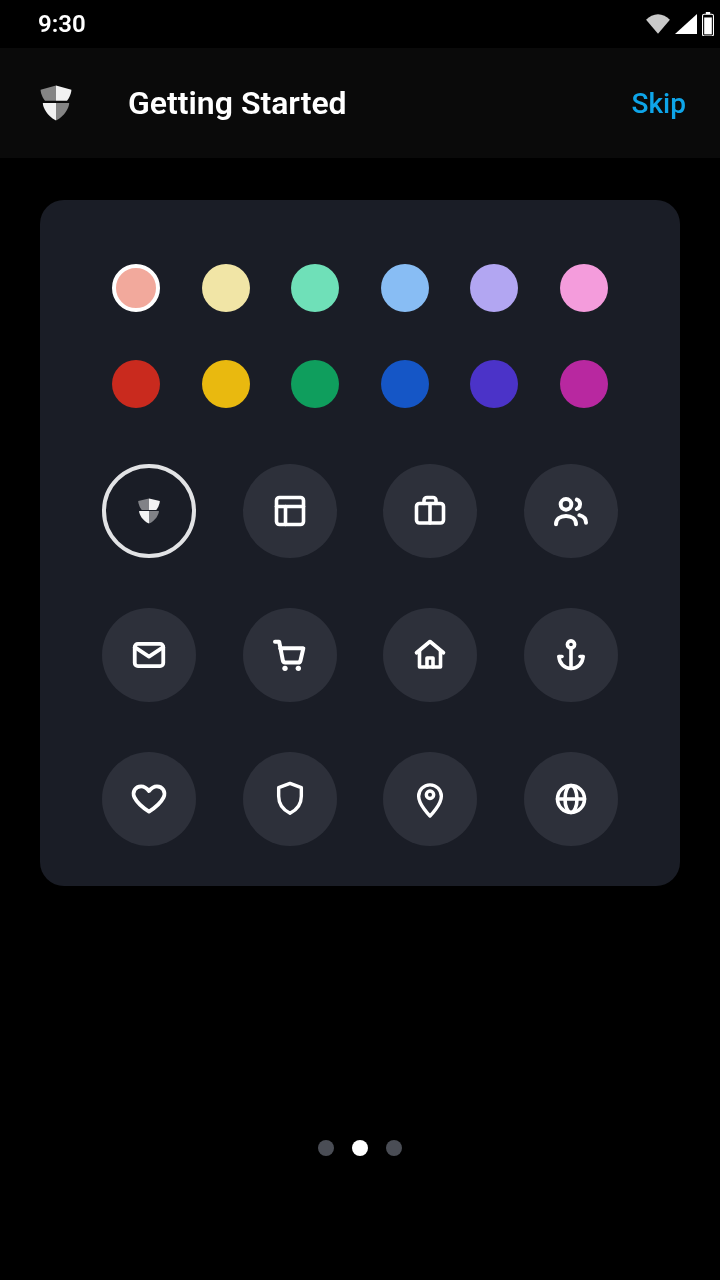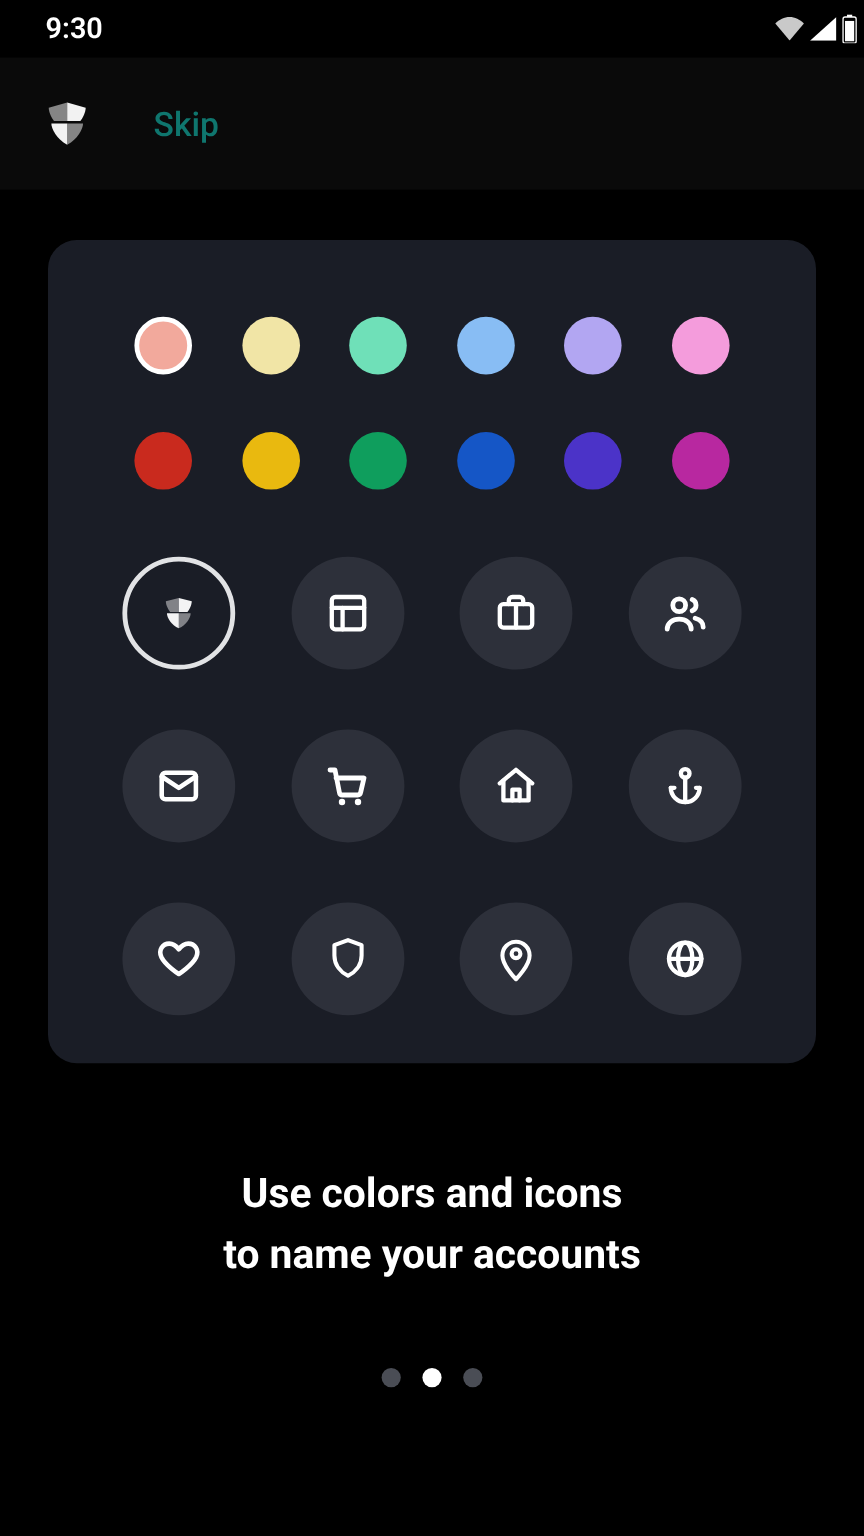--- a/index.html
+++ b/index.html
@@ -36,21 +36,21 @@
   }
   .header .logo { width: 44px; height: 44px; margin-right: 50px; }
   .header .title {
     font-size: 32px;
     font-weight: 600;
     flex: 1;
   }
   .header .skip {
     font-size: 28px;
     font-weight: 500;
-    color: #0f766e;
+    color: #0ea5e9;
     cursor: pointer;
   }
 
   .content { padding: 42px 40px 0 40px; }
 
   .card {
     background: #1a1d26;
     border-radius: 24px;
     padding: 64px 42px 40px 42px;
   }
@@ -139,20 +139,21 @@
   </div>
 </div>
 
 <div class="header">
   <svg class="logo" viewBox="0 0 40 40">
     <path fill="#fff" d="M20 4 L34 8 C34 8 34 13 30 18 L20 18 Z" opacity="0.95"></path>
     <path fill="#fff" d="M20 4 L6 8 C6 8 6 13 10 18 L20 18 Z" opacity="0.5"></path>
     <path fill="#fff" d="M20 36 C12 32 8 24 8 20 L20 20 Z" opacity="0.95"></path>
     <path fill="#fff" d="M20 36 C28 32 32 24 32 20 L20 20 Z" opacity="0.5"></path>
   </svg>
+  <div class="title">Getting Started</div>
   <div class="skip">Skip</div>
 </div>
 
 <div class="content">
   <div class="card">
     <div class="color-grid" id="color-grid">
         <div class="color-dot selected" style="background: rgb(242, 169, 156);"></div>
         <div class="color-dot" style="background: rgb(241, 229, 166);"></div>
         <div class="color-dot" style="background: rgb(111, 224, 184);"></div>
         <div class="color-dot" style="background: rgb(136, 189, 244);"></div>
@@ -244,21 +245,19 @@
         <div class="icon-btn">
           <svg width="36" height="36" viewBox="0 0 24 24">
             <circle cx="12" cy="12" r="9" fill="none" stroke="#fff" stroke-width="2.4" stroke-linecap="round" stroke-linejoin="round"></circle>
             <ellipse cx="12" cy="12" rx="4" ry="9" fill="none" stroke="#fff" stroke-width="2.4" stroke-linecap="round" stroke-linejoin="round"></ellipse>
             <line x1="3" y1="12" x2="21" y2="12" fill="none" stroke="#fff" stroke-width="2.4" stroke-linecap="round" stroke-linejoin="round"></line>
           </svg>
         </div>
       </div>
   </div>
 
-  <div class="caption">Use colors and icons
-to name your accounts</div>
 </div>
 
 <div class="page-dots" id="page-dots">
     <div class="page-dot"></div>
     <div class="page-dot active"></div>
     <div class="page-dot"></div>
   </div>
 
 </body></html>

